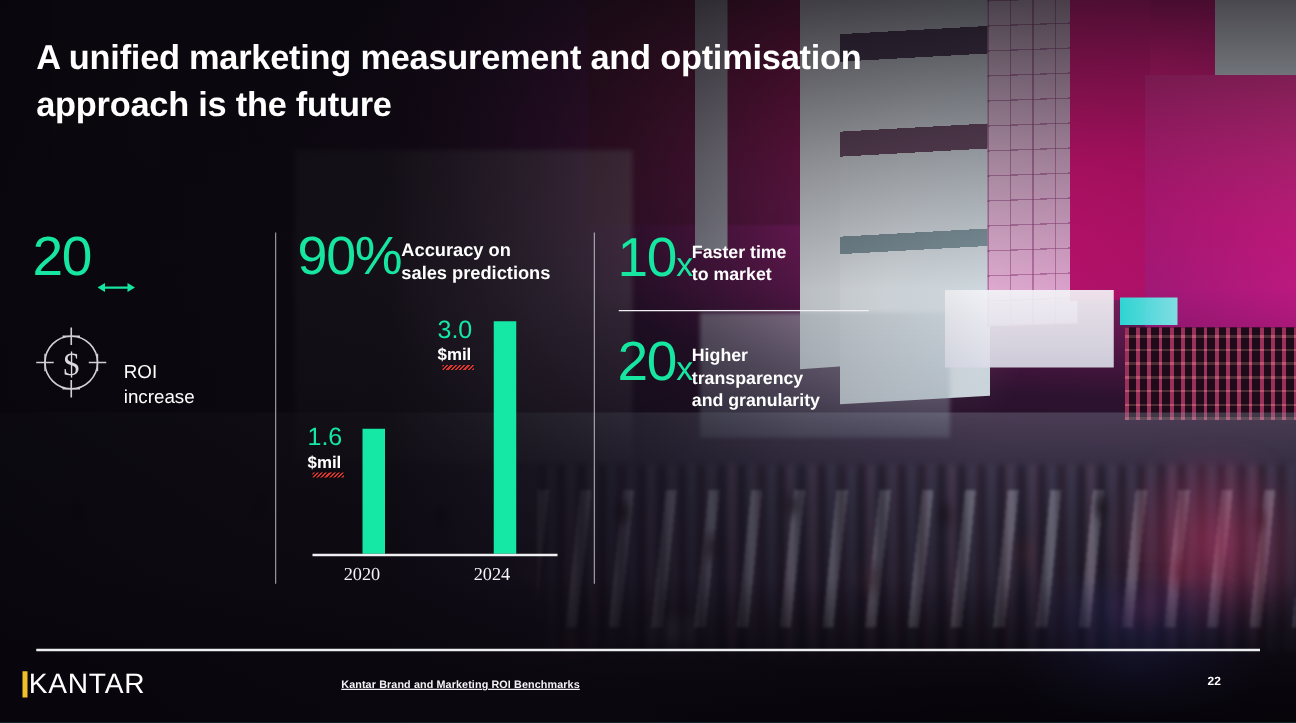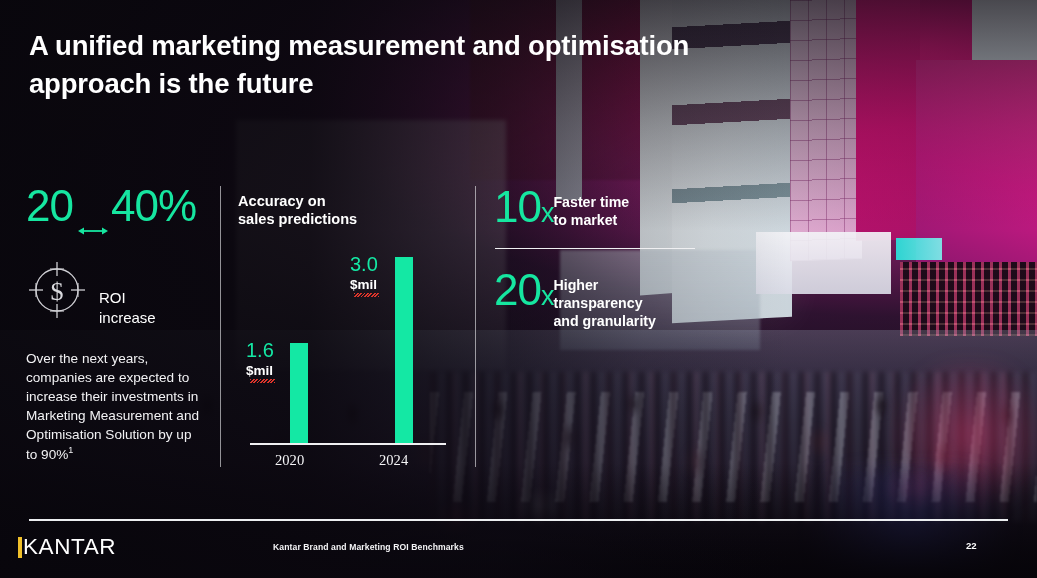--- a/index.html
+++ b/index.html
@@ -288,21 +288,21 @@
   }
   .kantar .kbar {
     width: 4px; height: 21px; background: #f0c02a; margin-right: 1px;
   }
   .kantar .ktext {
     color: #ffffff; font-size: 22.5px; font-weight: normal;
     letter-spacing: .6px; line-height: 1;
   }
   .footer-note {
     position: absolute; left: 273px; top: 542px;
-    color: #f4f4f6; font-size: 8.6px; font-weight: bold; letter-spacing: .1px;
+    color: #f4f4f6; font-size: 8.6px; font-weight: bold; letter-spacing: .1px; text-decoration: underline;
   }
   .page-no {
     position: absolute; left: 966px; top: 540px;
     color: #ffffff; font-size: 9.6px; font-weight: bold;
   }
 </style>
 </head>
 <body>
 
 <div id="slide">
@@ -344,21 +344,20 @@
 
       <div class="bigstat range">
         <span>20</span>
         <span class="arrow2">
           <svg width="30" height="14" viewBox="0 0 30 14" aria-hidden="true">
             <line x1="4" y1="7" x2="26" y2="7" stroke="#16e6a0" stroke-width="1.8"></line>
             <polygon points="0,7 6,3.4 6,10.6" fill="#16e6a0"></polygon>
             <polygon points="30,7 24,3.4 24,10.6" fill="#16e6a0"></polygon>
           </svg>
         </span>
-        <span>40%</span>
       </div>
 
       <div class="roi-row">
         <span class="target-icon">
           <svg width="62" height="62" viewBox="0 0 62 62" aria-hidden="true">
             <circle cx="31" cy="31" r="21" fill="none" stroke="#cfcfd4" stroke-width="1.3"></circle>
             <line x1="31" y1="3" x2="31" y2="17" stroke="#cfcfd4" stroke-width="1.3"></line>
             <line x1="31" y1="45" x2="31" y2="59" stroke="#cfcfd4" stroke-width="1.3"></line>
             <line x1="3" y1="31" x2="17" y2="31" stroke="#cfcfd4" stroke-width="1.3"></line>
             <line x1="45" y1="31" x2="59" y2="31" stroke="#cfcfd4" stroke-width="1.3"></line>
@@ -368,25 +367,25 @@
             <line x1="52" y1="24" x2="52" y2="38" stroke="#cfcfd4" stroke-width="1.1"></line>
             <text x="31" y="41" text-anchor="middle" font-family="Liberation Serif, serif" font-size="26" fill="#dadade">$</text>
           </svg>
         </span>
         <span class="roi-label">
           <span>ROI</span><br>
           <span>increase</span>
         </span>
       </div>
 
-      <p class="body-copy"><span>Over the next years, companies are expected to increase their investments in Marketing Measurement and Optimisation Solution by up to 90%</span><sup>1</sup></p>
     </div>
 
     <div class="c2">
       <div class="c2-head">
+        <span class="bigstat">90%</span>
         <span class="c2-cap">
           <span>Accuracy on</span><br>
           <span>sales predictions</span>
         </span>
       </div>
     </div>
 
     <div class="chart">
       <div class="bar bar-2024"></div>
       <div class="bar bar-2020"></div>

